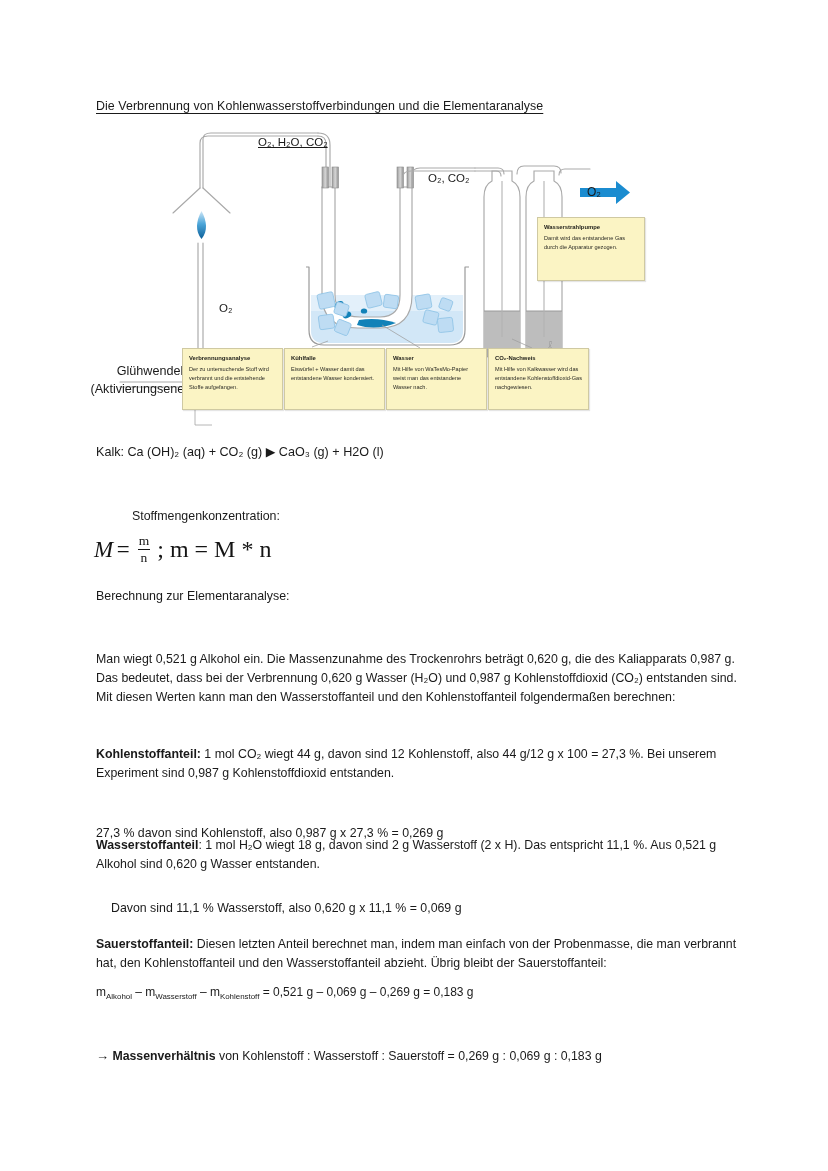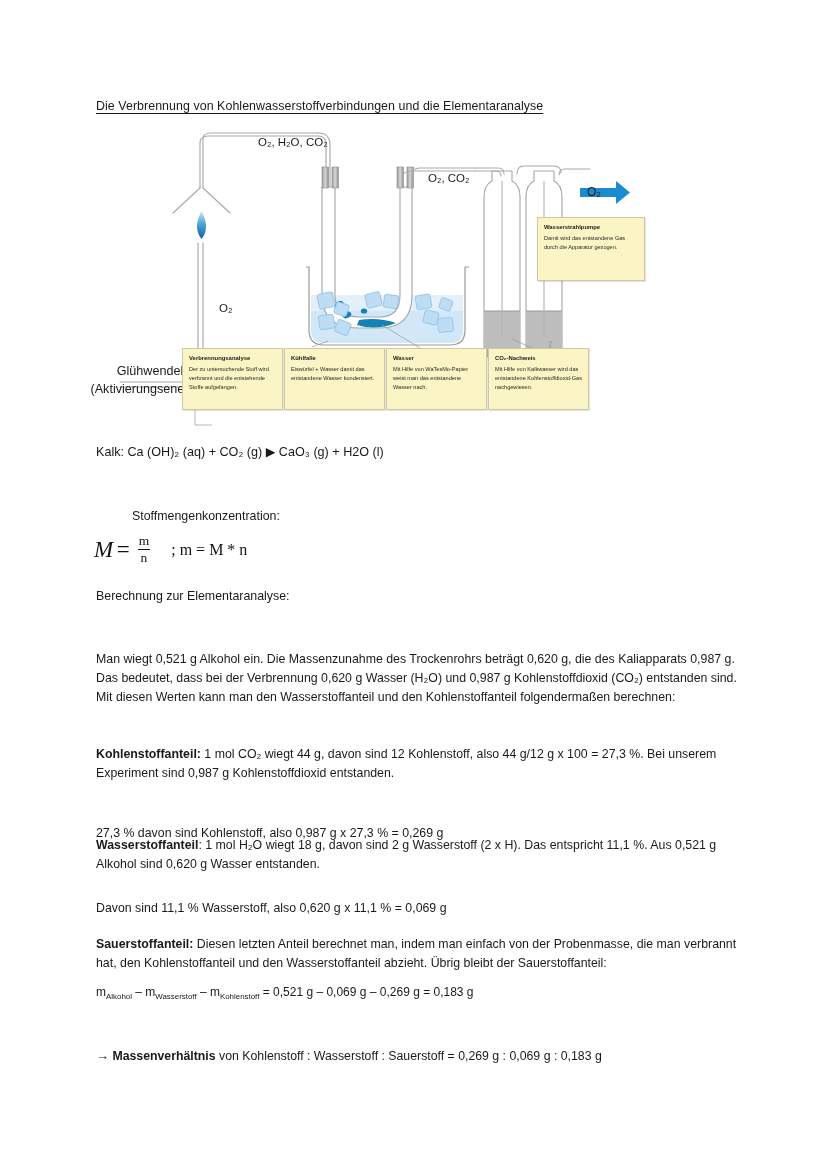--- a/index.html
+++ b/index.html
@@ -44,21 +44,21 @@
   }
   .figure svg { display: block; }
 
   .fig-label {
     position: absolute;
     font-size: 11.5px;
     color: #1a1a1a;
     white-space: nowrap;
   }
 
-  .lbl-top     { left: 198px; top: 11px; }
+  .lbl-top     { left: 198px; top: 11px; text-decoration: underline; }
   .lbl-mid     { left: 368px; top: 47px; }
   .lbl-out     { left: 527px; top: 60px; font-size: 12px; }
   .lbl-o2left  { left: 159px; top: 177px; }
 
   .gluh {
     position: absolute;
     left: 0px;
     top: 237px;
     width: 180px;
     text-align: center;
@@ -122,21 +122,21 @@
     display: inline-flex;
     flex-direction: column;
     align-items: center;
     font-size: 13.5px;
     line-height: 1.05;
     vertical-align: middle;
     margin: 0 3px;
   }
   .frac .num { padding: 0 3px 1px; }
   .frac .den { padding: 1px 3px 0; border-top: 1.4px solid #141414; }
-  .formula .rest { font-size: 16px; margin-left: 14px; }
+  .formula .rest { font-size: 24px; margin-left: 0; }
 
   .lead-ber { top: 589px; }
 
   .pink {
     position: absolute;
     left: 96px;
     top: 614px;
     font-size: 12.4px;
     color: #e8879f;
   }
@@ -149,21 +149,21 @@
     line-height: 1.52;
     color: #1a1a1a;
     text-align: left;
   }
   .para b { font-weight: bold; }
 
   .p-main   { top: 650px; }
   .p-kohl   { top: 745px; }
   .p-kohl2  { top: 824px; }
   .p-wass   { top: 836px; }
-  .p-wass2  { top: 899px; }
+  .p-wass2  { top: 899px; margin-left: 15px; }
   .p-sauer  { top: 935px; }
 
   .small-eq {
     position: absolute;
     left: 96px;
     top: 985px;
     font-size: 12px;
     color: #1a1a1a;
     white-space: nowrap;
   }

